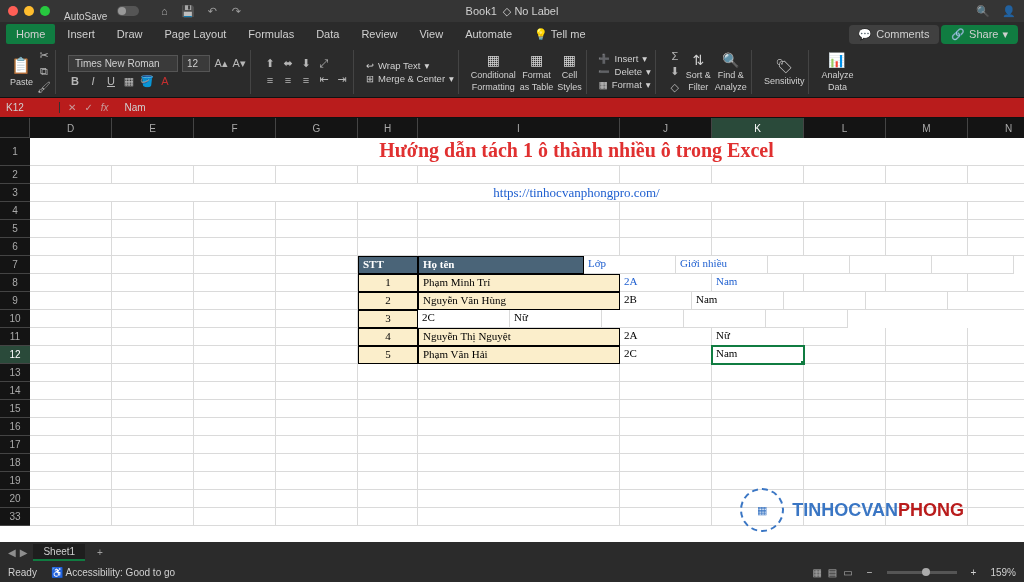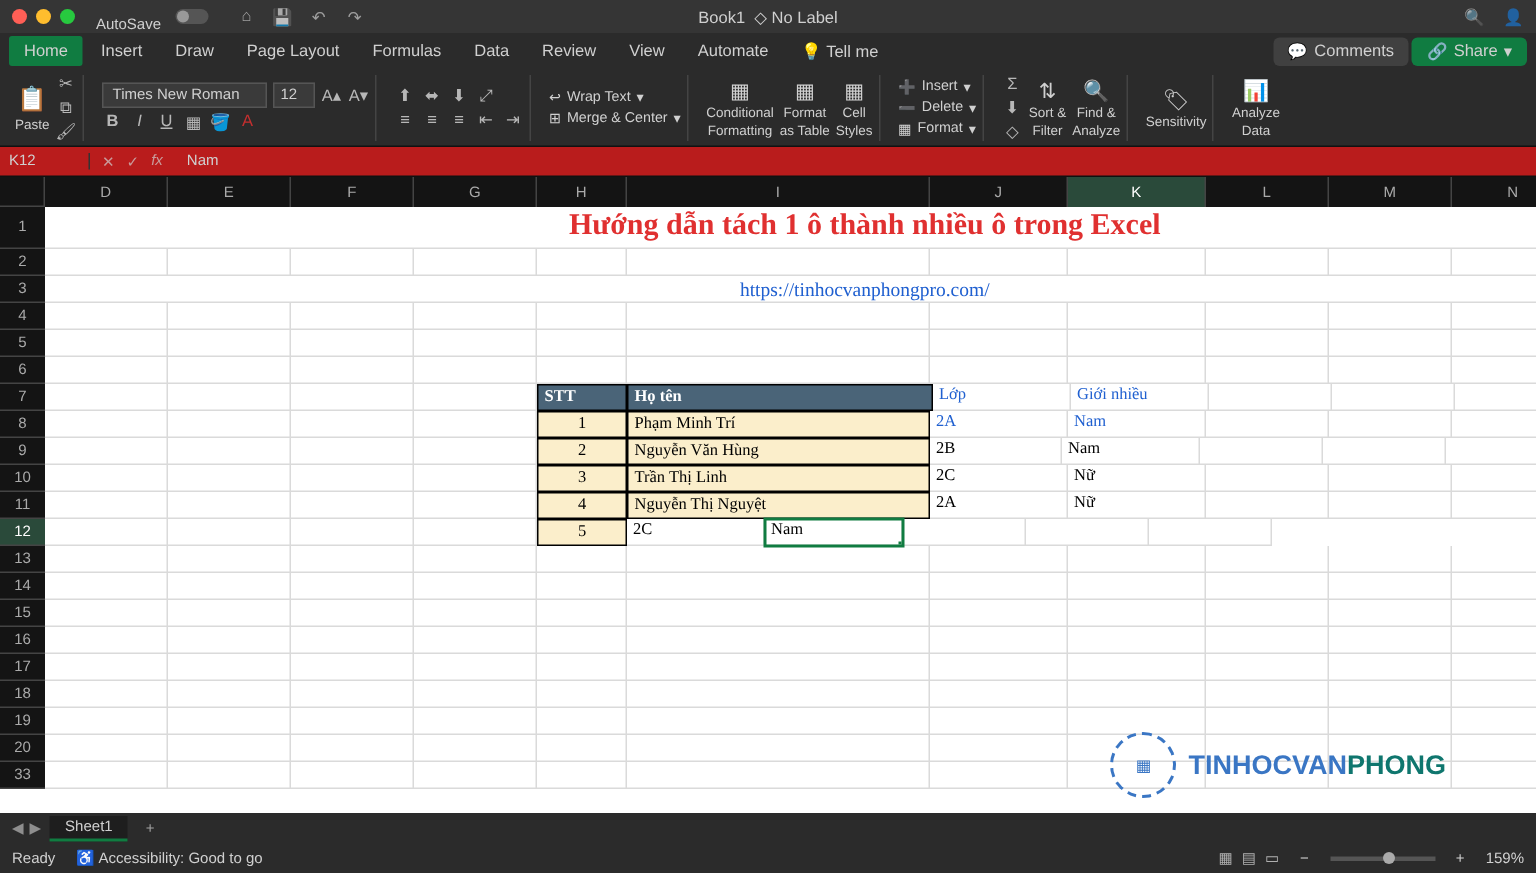--- a/index.html
+++ b/index.html
@@ -61,21 +61,21 @@
 .thdr { background: #4a6478; color: #fff; font-weight: bold; border: 1px solid #000; }
 .tcell { background: #fbeecb; border: 1px solid #000; }
 .tcell.ctr { text-align: center; }
 .gcell { color: #2060d0; }
 .active-cell { outline: 2px solid #107c41; outline-offset: -1px; position: relative; }
 .active-cell::after { content:''; position:absolute; right:-3px; bottom:-3px; width:5px; height:5px; background:#107c41; }
 
 .logo-wm { position: absolute; right: 60px; bottom: 10px; display: flex; align-items: center; gap: 8px; }
 .logo-wm .circ { width: 44px; height: 44px; border: 2px dashed #3a76c4; border-radius: 50%; display:flex; align-items:center; justify-content:center; color:#3a76c4; }
 .logo-wm .txt { font-weight: bold; font-size: 18px; }
-.logo-wm .txt .b { color: #3a76c4; } .logo-wm .txt .o { color: #0f766e; }
+.logo-wm .txt .b { color: #3a76c4; } .logo-wm .txt .o { color: #b91c1c; }
 
 .sheet-tabs { height: 20px; background: #2b2b2b; display: flex; align-items: center; padding: 0 8px; font-size: 10px; gap: 6px; }
 .sheet-tabs .nav { opacity: .6; display: flex; gap: 4px; }
 .stab { background: #1e1e1e; padding: 2px 10px; border-bottom: 2px solid #107c41; }
 .addsh { padding: 2px 6px; opacity: .7; }
 
 .status { height: 20px; background: #2b2b2b; display: flex; align-items: center; padding: 0 8px; font-size: 10px; gap: 14px; }
 .status .flex { flex: 1; }
 .view-icons { display: flex; gap: 6px; opacity: .8; }
 .zoom-slider { width: 70px; height: 3px; background: #555; position: relative; }
@@ -352,21 +352,21 @@
         <div class="cell " style="width: 82px;"></div>
         <div class="cell " style="width: 82px;"></div>
         <div class="cell " style="width: 82px;"></div>
       </div>
       <div class="crow">
         <div class="cell " style="width: 82px;"></div>
         <div class="cell " style="width: 82px;"></div>
         <div class="cell " style="width: 82px;"></div>
         <div class="cell " style="width: 82px;"></div>
         <div class="cell thdr" style="width: 60px;">STT</div>
-        <div class="cell thdr" style="width: 204px;">Họ tên</div>
+        <div class="cell thdr" style="width: 166px;">Họ tên</div>
         <div class="cell gcell" style="width: 92px;">Lớp</div>
         <div class="cell gcell" style="width: 92px;">Giới nhiều</div>
         <div class="cell " style="width: 82px;"></div>
         <div class="cell " style="width: 82px;"></div>
         <div class="cell " style="width: 82px;"></div>
       </div>
       <div class="crow">
         <div class="cell " style="width: 82px;"></div>
         <div class="cell " style="width: 82px;"></div>
         <div class="cell " style="width: 82px;"></div>
@@ -379,33 +379,32 @@
         <div class="cell " style="width: 82px;"></div>
         <div class="cell " style="width: 82px;"></div>
       </div>
       <div class="crow">
         <div class="cell " style="width: 82px;"></div>
         <div class="cell " style="width: 82px;"></div>
         <div class="cell " style="width: 82px;"></div>
         <div class="cell " style="width: 82px;"></div>
         <div class="cell tcell ctr" style="width: 60px;">2</div>
         <div class="cell tcell" style="width: 202px;">Nguyễn Văn Hùng</div>
-        <div class="cell " style="width: 88px;">2B</div>
+        <div class="cell " style="width: 72px;">2B</div>
         <div class="cell " style="width: 92px;">Nam</div>
         <div class="cell " style="width: 82px;"></div>
         <div class="cell " style="width: 82px;"></div>
         <div class="cell " style="width: 82px;"></div>
       </div>
       <div class="crow">
         <div class="cell " style="width: 82px;"></div>
         <div class="cell " style="width: 82px;"></div>
         <div class="cell " style="width: 82px;"></div>
         <div class="cell " style="width: 82px;"></div>
         <div class="cell tcell ctr" style="width: 60px;">3</div>
-        <div class="cell tcell" style="width: 202px;">Trần Thị Linh</div>
         <div class="cell " style="width: 92px;">2C</div>
         <div class="cell " style="width: 92px;">Nữ</div>
         <div class="cell " style="width: 82px;"></div>
         <div class="cell " style="width: 82px;"></div>
         <div class="cell " style="width: 82px;"></div>
       </div>
       <div class="crow">
         <div class="cell " style="width: 82px;"></div>
         <div class="cell " style="width: 82px;"></div>
         <div class="cell " style="width: 82px;"></div>
@@ -417,20 +416,21 @@
         <div class="cell " style="width: 82px;"></div>
         <div class="cell " style="width: 82px;"></div>
         <div class="cell " style="width: 82px;"></div>
       </div>
       <div class="crow">
         <div class="cell " style="width: 82px;"></div>
         <div class="cell " style="width: 82px;"></div>
         <div class="cell " style="width: 82px;"></div>
         <div class="cell " style="width: 82px;"></div>
         <div class="cell tcell ctr" style="width: 60px;">5</div>
+        <div class="cell tcell" style="width: 202px;">Phạm Văn Hải</div>
         <div class="cell " style="width: 92px;">2C</div>
         <div class="cell active-cell" style="width: 92px;">Nam</div>
         <div class="cell " style="width: 82px;"></div>
         <div class="cell " style="width: 82px;"></div>
         <div class="cell " style="width: 82px;"></div>
       </div>
       <div class="crow">
         <div class="cell " style="width: 82px;"></div>
         <div class="cell " style="width: 82px;"></div>
         <div class="cell " style="width: 82px;"></div>

